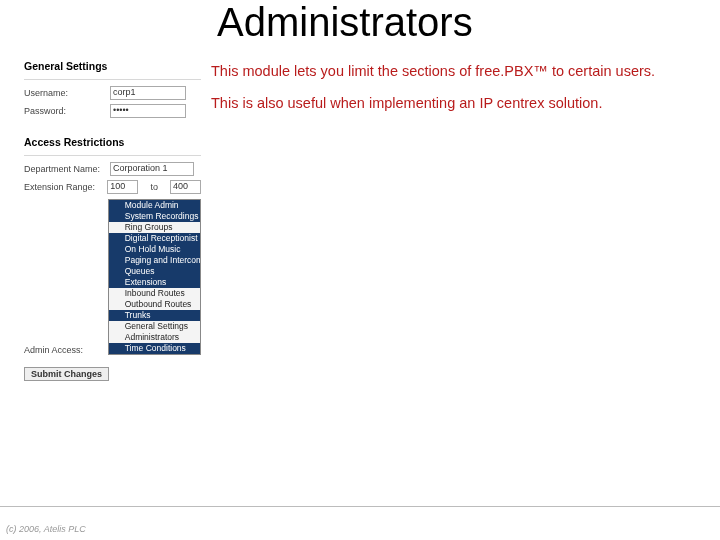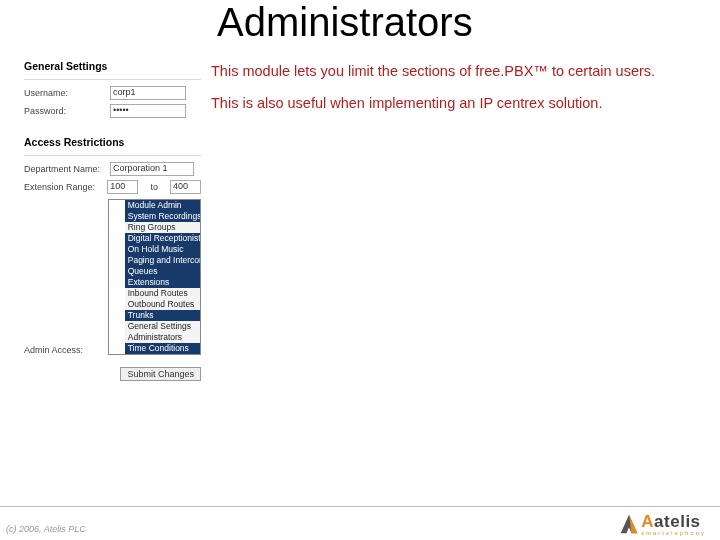--- a/index.html
+++ b/index.html
@@ -19,24 +19,24 @@
   .hr { height: 1px; background: #d8d8d8; margin: 3px 0 6px 0; }
   .row { display: flex; align-items: center; margin-bottom: 4px; gap: 8px; }
   .lbl { width: 78px; color: #444; }
   .inp { border: 1px solid #aaa; height: 14px; padding: 0 2px; font-size: 9px; background: #fff; color: #333; }
   .inp-small { width: 32px; }
   .inp-med { width: 76px; }
   .inp-long { width: 84px; }
   .to { margin: 0 4px; color: #444; }
 
   .listbox { border: 1px solid #888; width: 96px; height: 156px; overflow: hidden; font-size: 8.5px; line-height: 11px; background: #fff; margin-top: 1px; }
-  .listbox .opt { padding: 0 3px; white-space: nowrap; color: #222; background:#f4f4f4;margin-left:16px;}
+  .listbox .opt { padding: 0 16px; white-space: nowrap; color: #222; background:#f4f4f4;}
   .listbox .sel { background: #173a6a; color: #fff; }
 
-  .btn-row { text-align: right; margin-top: 12px; }
+  .btn-row { text-align: left; margin-top: 12px; font-weight: bold; }
   .btn { display: inline-block; border: 1px solid #999; background: #efefef; font-size: 9px; padding: 1px 6px; color: #333; }
 
   
   .footer { position: absolute; left: 0; bottom: 0; width: 720px; height: 34px; }
   .footer-line { position: absolute; left: 0; right: 0; top: 0; height: 1px; background: #bcbcbc; }
   .copyright { position: absolute; left: 6px; bottom: 6px; font-size: 9px; font-style: italic; color: #999; }
   .logo { position: absolute; right: 14px; bottom: 4px; display: flex; align-items: center; gap: 2px; }
   .logo-mark { width: 20px; height: 22px; }
   .logo-text { display: flex; flex-direction: column; line-height: 1; }
   .logo-word { font-size: 17px; font-weight: 600; color: #444; letter-spacing: 0.5px; }
@@ -108,25 +108,15 @@
 
     <div class="btn-row">
       <span class="btn">Submit Changes</span>
     </div>
 
   </div>
 
   <div class="footer">
     <div class="footer-line"></div>
     <div class="copyright">(c) 2006, Atelis PLC</div>
-    <div class="logo">
-      <svg class="logo-mark" viewBox="0 0 24 26">
-        <path d="M12 2 L22 24 L15 24 L12 17 L9 24 L2 24 Z" fill="#555"></path>
-        <path d="M12 2 L22 24 L15 24 Z" fill="#e38a1f"></path>
-      </svg>
-      <div class="logo-text">
-        <div class="logo-word"><span class="accent">A</span><span>atelis</span></div>
-        <div class="logo-tag">smartelephony</div>
-      </div>
-    </div>
   </div>
 
 </div>
 
 </body></html>

